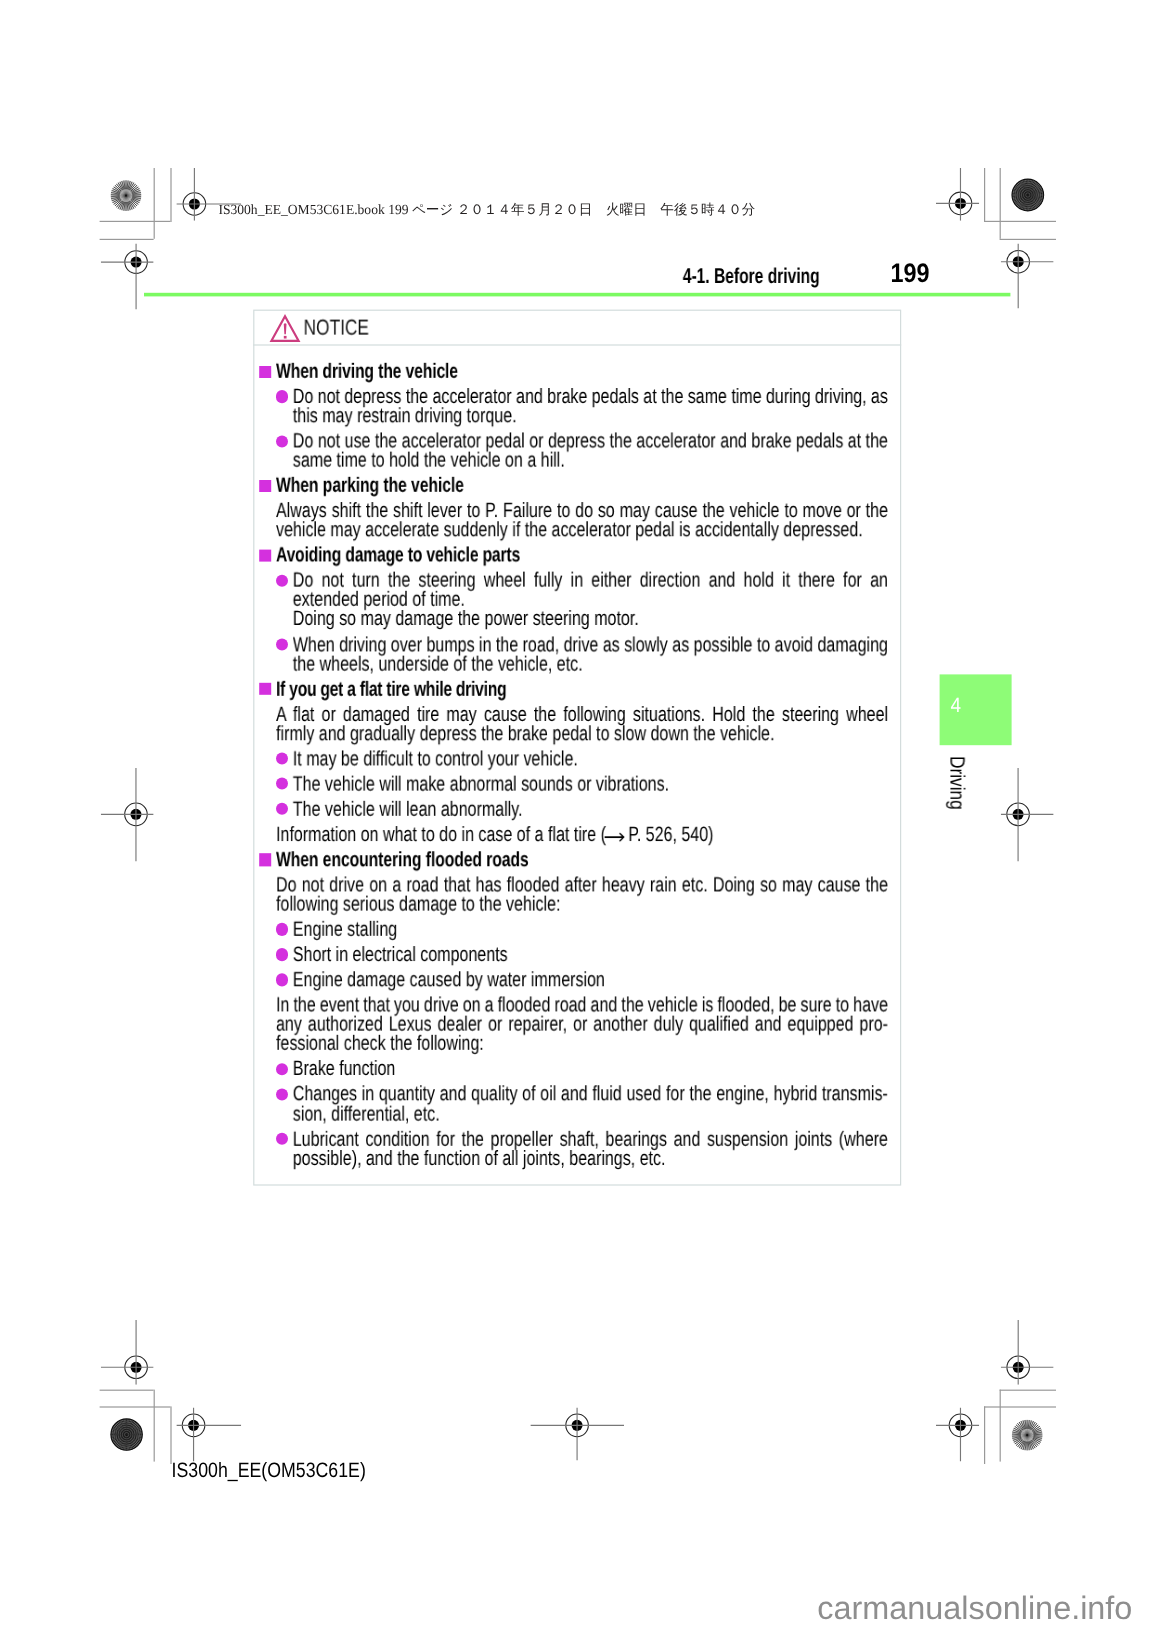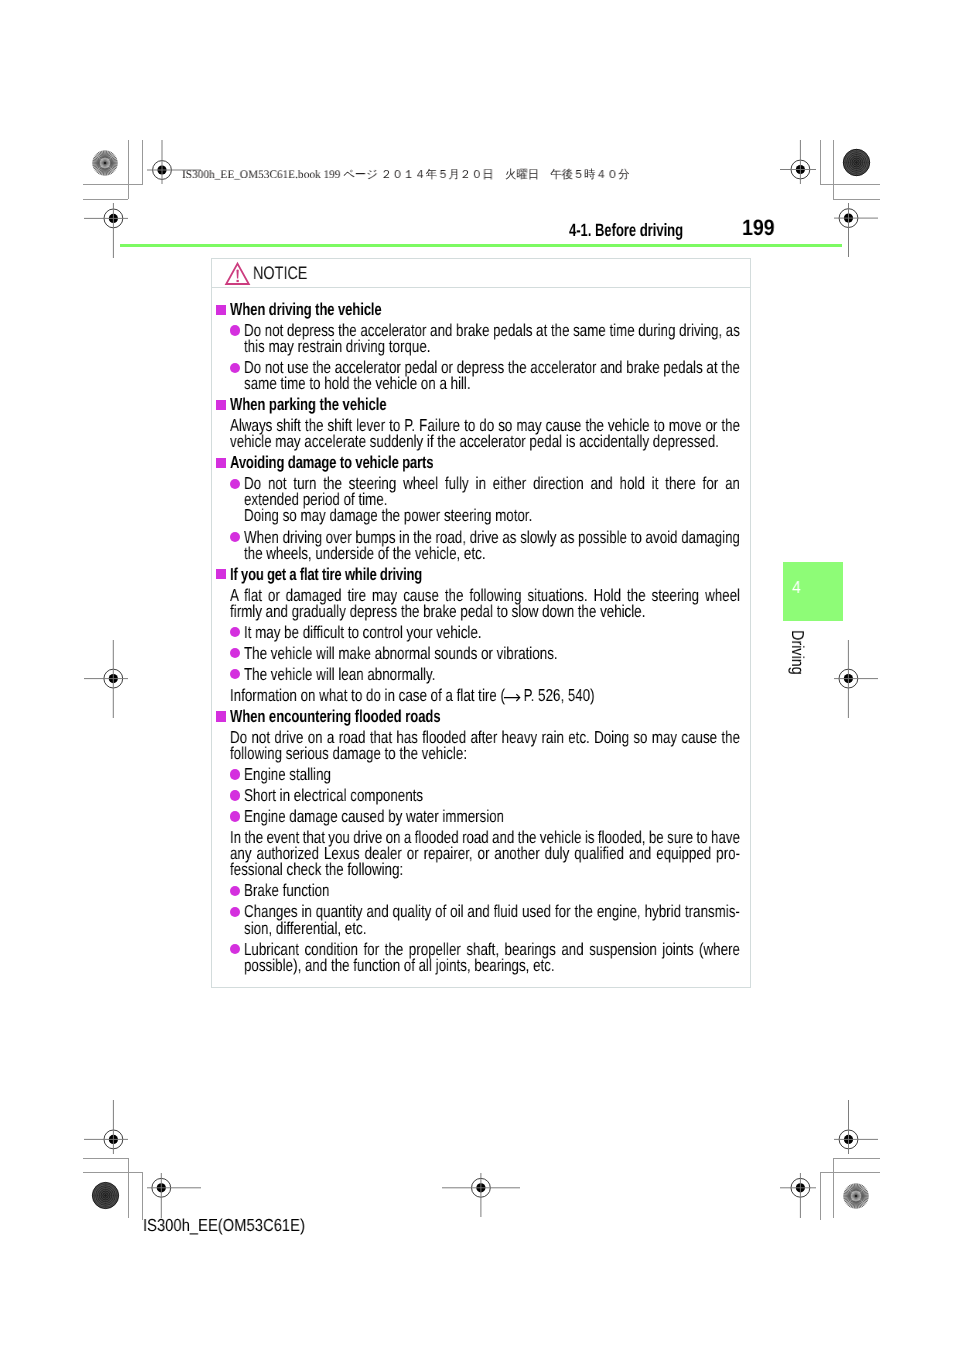--- a/index.html
+++ b/index.html
@@ -601,13 +601,14 @@
       <div class="ln" style="left: 243.7px; top: 880.388px; transform: scaleX(0.7735);">Brake function</div>
       <div class="dot" style="background: rgb(212, 48, 222); left: 229.6px; top: 906.8px; width: 10.3px; height: 10.3px;"></div>
       <div class="ln" style="left: 243.7px; top: 901.438px; transform: scaleX(0.7735); word-spacing: 0.231197px;">Changes in quantity and quality of oil and fluid used for the engine, hybrid transmis-</div>
       <div class="ln" style="left: 243.7px; top: 917.538px; transform: scaleX(0.7735);">sion, differential, etc.</div>
       <div class="dot" style="background: rgb(212, 48, 222); left: 229.6px; top: 943.95px; width: 10.3px; height: 10.3px;"></div>
       <div class="ln" style="left: 243.7px; top: 938.588px; transform: scaleX(0.7735); word-spacing: 2.34087px;">Lubricant condition for the propeller shaft, bearings and suspension joints (where</div>
       <div class="ln" style="left: 243.7px; top: 954.688px; transform: scaleX(0.7735);">possible), and the function of all joints, bearings, etc.</div>
     </div>
 
   <div class="footid" id="footid" style="left: 142.7px; top: 1215.1px; font-size: 17.4px; transform: scaleX(0.85);">IS300h_EE(OM53C61E)</div>
+  <div class="wmark" id="wmark" style="left: 681.2px; top: 1325.1px; font-size: 27px;">carmanualsonline.info</div>
 </div>
 
 </body></html>

